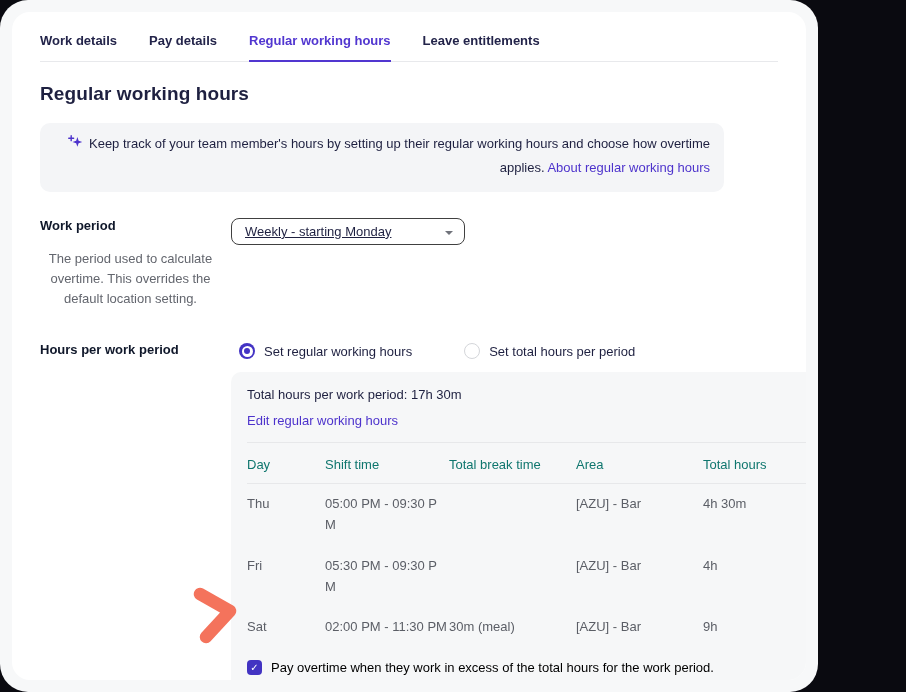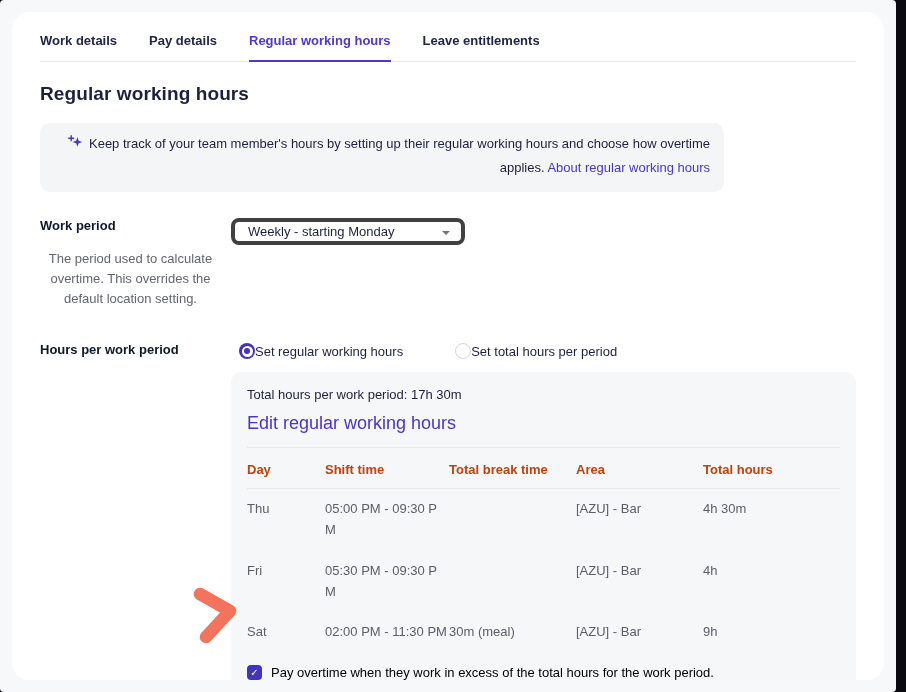--- a/index.html
+++ b/index.html
@@ -4,23 +4,23 @@
 <style>
   * { margin:0; padding:0; box-sizing:border-box; }
   html,body { width:906px; height:692px; }
   body {
     background:#0a0a10;
     font-family:"Liberation Sans", sans-serif;
     -webkit-font-smoothing:antialiased;
   }
   .page {
     position:relative;
-    width:896px; height:692px;
+    width:818px; height:692px;
     background:#f7f8f9;
-    border-radius:4px;
+    border-radius:28px;
     overflow:hidden;
   }
   .card {
     position:absolute; inset:12px;
     background:#ffffff;
     border-radius:18px;
     padding:0 28px;
     overflow:hidden;
   }
 
@@ -62,60 +62,61 @@
   .section-left { width:191px; flex:none; padding-right:10px; }
   .section-right { flex:1; min-width:0; }
   .section-label { font-size:13px; font-weight:700; color:#0f172a; }
   .section-desc { margin-top:16px; font-size:13px; line-height:1.55; color:#63666e;text-align:center; }
   .section + .section { margin-top:33px; }
 
   
   .select {
     width:234px; height:27px;
     background:#fff;
-    border:4px solid #404040; border-radius:8px;
+    border:1px solid #404040; border-radius:8px;
     display:flex; align-items:center; justify-content:space-between;
     padding:0 10px 0 13px;
     font-size:13px; color:#1e2040;
     cursor:pointer;
+    text-decoration:underline;
   }
 
   
   .radio-row { display:flex; align-items:center; gap:44px; margin-top:1px; }
-  .radio-option { display:flex; align-items:center; gap:0; cursor:pointer;padding-left:8px; }
+  .radio-option { display:flex; align-items:center; gap:9px; cursor:pointer;padding-left:8px; }
   .radio-option .rlabel { font-size:13px; color:#1e2040; }
   .radio { width:16px; height:16px; border-radius:50%; flex:none; position:relative; }
   .radio.on { background:#4333c4; }
   .radio.on::before {
     content:""; position:absolute; inset:2.5px; border-radius:50%; background:#fff;
   }
   .radio.on::after {
     content:""; position:absolute; inset:5px; border-radius:50%; background:#4333c4;
   }
   .radio.off { background:#fff; border:1.5px solid #d4d6da; }
 
   
   .panel {
     margin-top:13px;
     width:625px;
     background:#f6f7f8;
     border-radius:10px;
     padding:15px 16px 16px 16px;
   }
   .panel-total { font-size:13px; font-weight:400; color:#1e2040; }
-  .panel-edit { display:inline-block; margin-top:11px; font-size:18px; }
+  .panel-edit { display:inline-block; margin-top:11px; font-size:13px; }
   .divider { height:1px; background:#e7e8ea; margin-top:13px; }
 
   .wtable { font-size:13px; }
   .wrow {
     display:grid;
     grid-template-columns:78px 124px 127px 127px 1fr;
     align-items:start;
   }
-  .wrow.head { padding:14px 0 11px 0; font-weight:700; color:#c2410c; }
+  .wrow.head { padding:14px 0 11px 0; font-weight:400; color:#0f766e; }
   .wrow.body { padding:10px 0; color:#5b5e66; line-height:1.6; }
   .cell.shift { white-space:pre-line; }
 
   
   .cb-row { display:flex; align-items:flex-start; gap:9px; margin-top:11px; cursor:pointer; }
   .checkbox {
     width:15px; height:15px; flex:none; margin-top:1px;
     background:#4233c2; border-radius:4px;
     display:flex; align-items:center; justify-content:center;
     color:#fff; font-size:10px; line-height:1;

